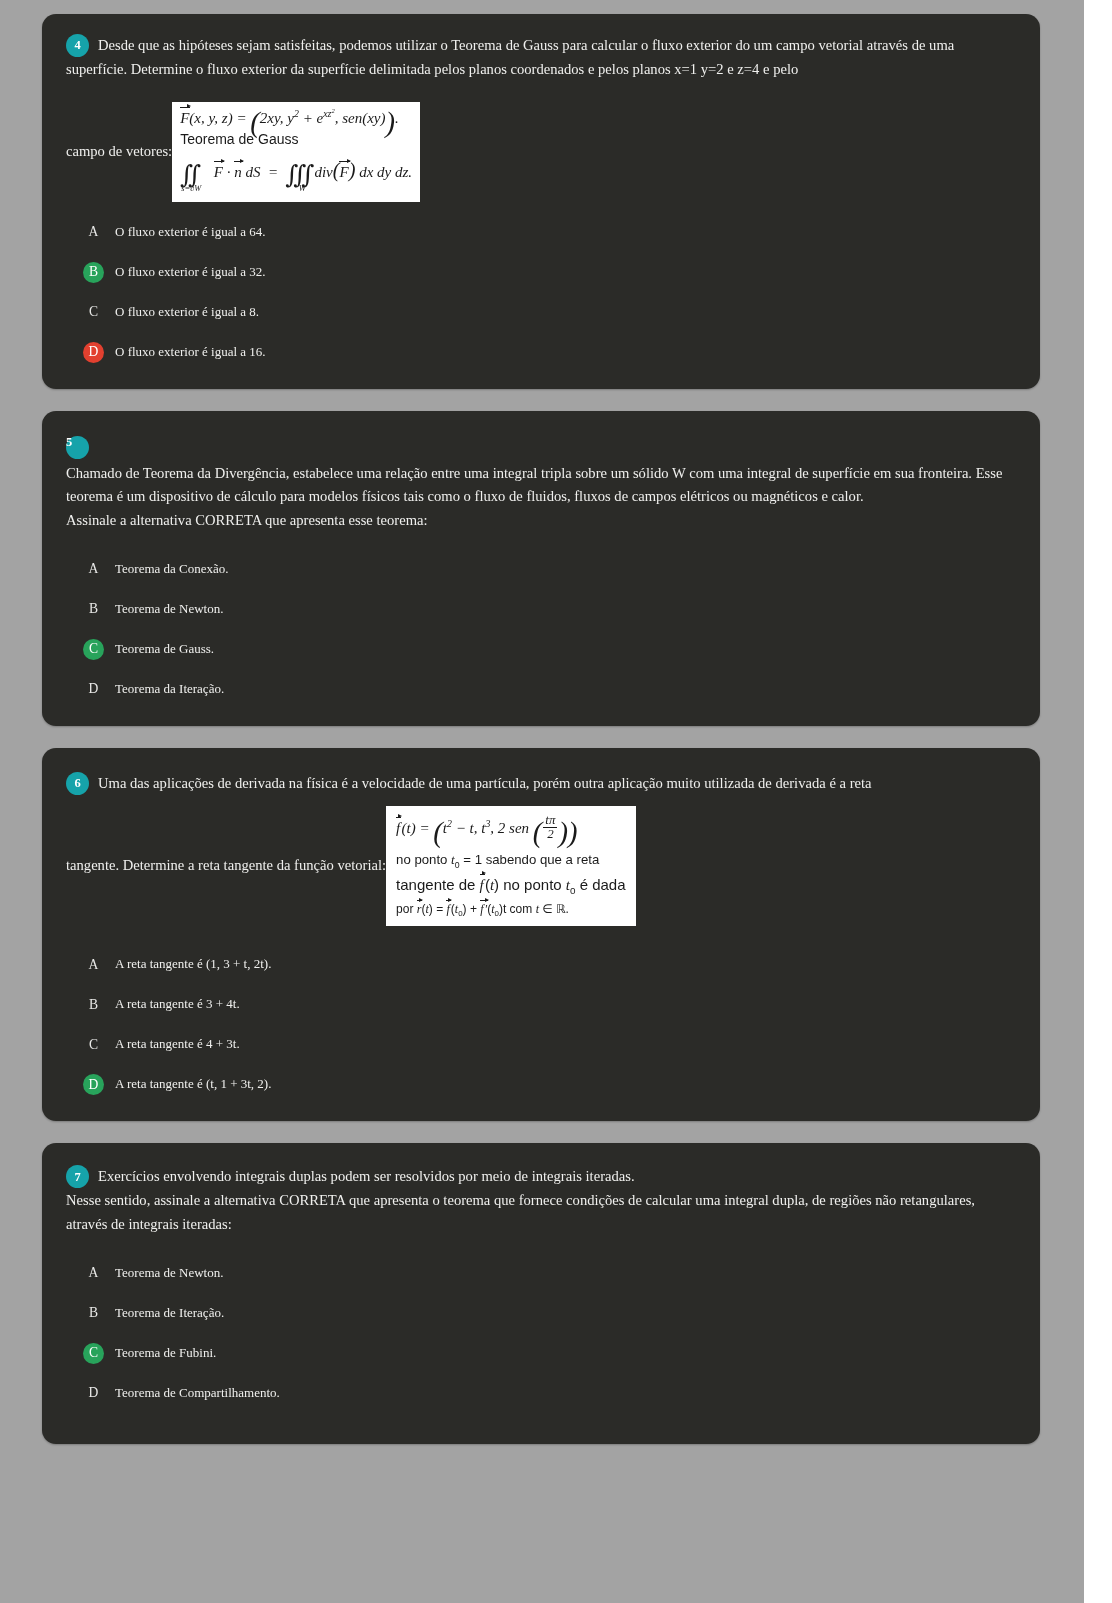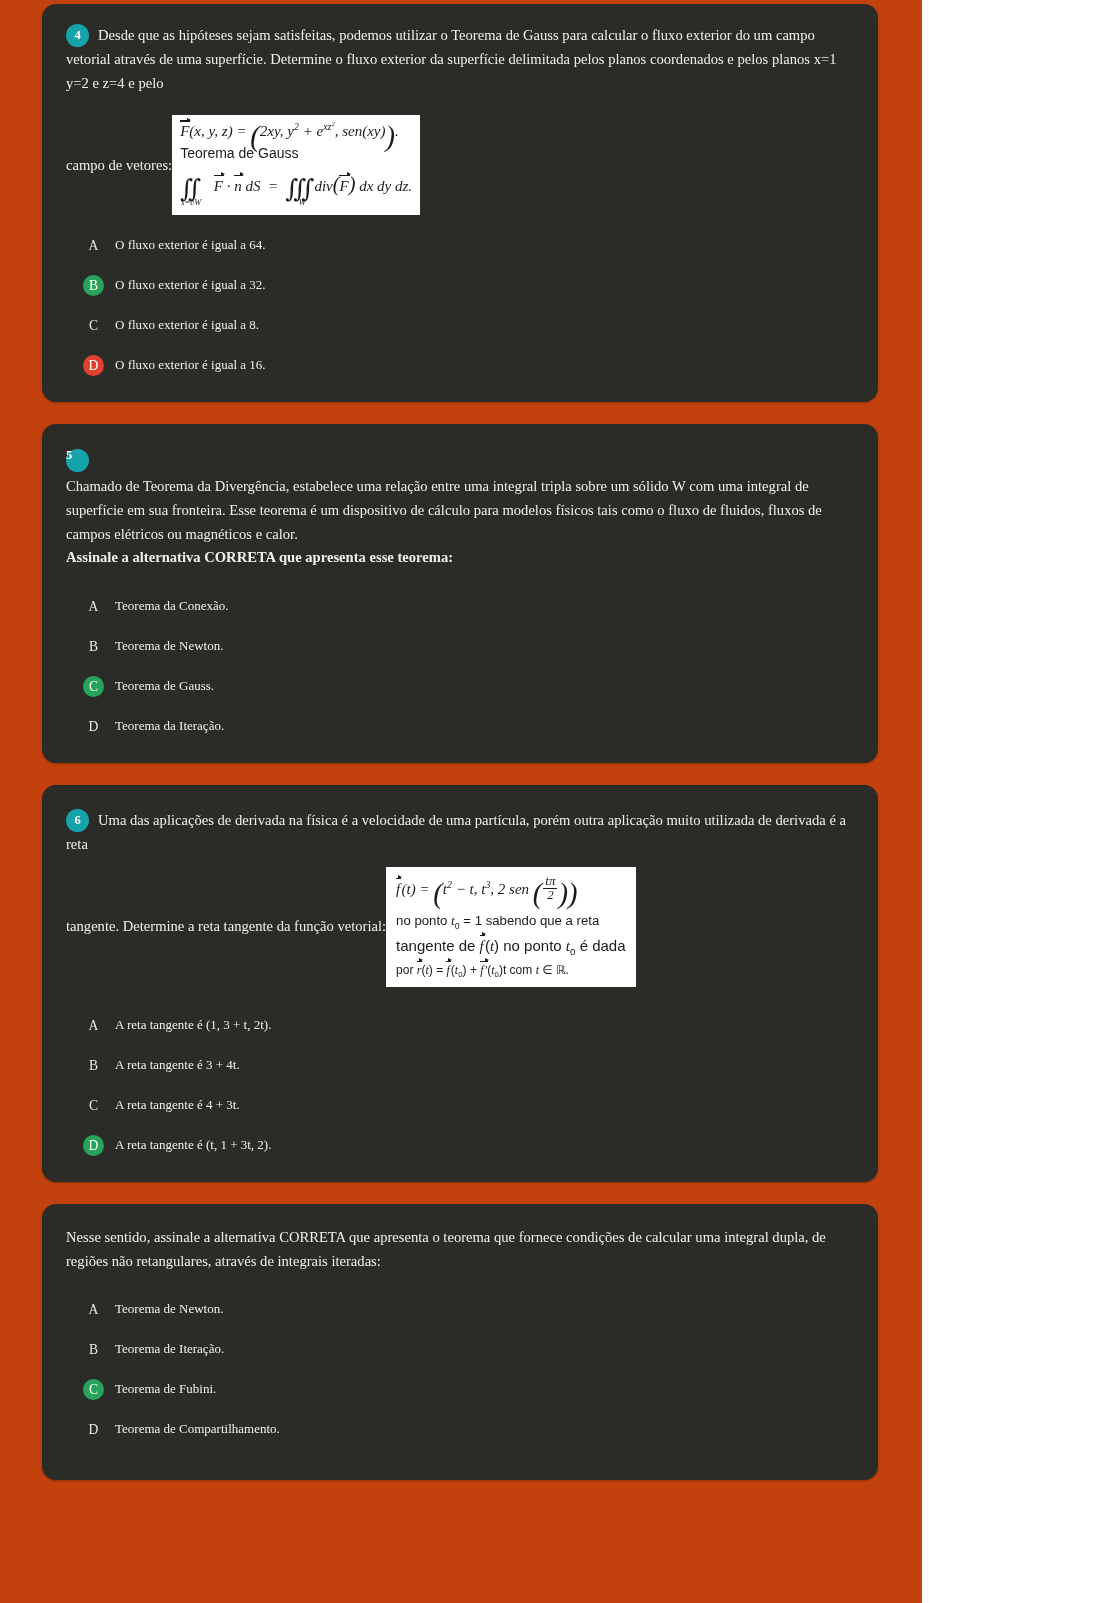--- a/index.html
+++ b/index.html
@@ -7,26 +7,26 @@
     margin: 0;
     padding: 0;
     background: #ffffff;
     width: 1112px;
   }
   body {
     font-family: "Liberation Serif", "DejaVu Serif", serif;
     -webkit-font-smoothing: antialiased;
   }
   .page {
-    width: 922px;
+    width: 1084px;
     min-height: 1603px;
     position: relative;
-    background: #c2410c;
+    background: #a3a3a3;
     box-sizing: border-box;
-    padding: 4px 44px 0 42px;
+    padding: 14px 44px 0 42px;
   }
   .question-card {
     background: #2b2b28;
     border-radius: 14px;
     margin-bottom: 22px;
     padding: 20px 24px 26px 24px;
     box-sizing: border-box;
     color: #f2f2f0;
     position: relative;
     box-shadow: 0 1px 2px rgba(0,0,0,0.25);
@@ -58,21 +58,20 @@
   .q-num-block {
     display: block;
     margin-bottom: 2px;
   }
   .stem-para {
     margin: 0;
     text-align: left;
   }
   .stem-para + .stem-para {
     margin-top: 0;
-    font-weight: bold;
   }
   .inline-wrap {
     display: block;
   }
   
   .formula-box {
     display: inline-block;
     background: #ffffff;
     color: #1a1a1a;
     vertical-align: middle;
@@ -306,20 +305,21 @@
       </div>
       <div class="option-row">
         <span class="opt-letter state-correct">D</span>
         <span class="opt-text">A reta tangente é (t, 1 + 3t, 2).</span>
       </div>
     </div>
   </div>
 
   <div class="question-card" style="padding-top:22px; padding-bottom:40px;">
     <div class="q-body">
+      <p class="stem-para"><span class="q-num">7</span><span>Exercícios envolvendo integrais duplas podem ser resolvidos por meio de integrais iteradas.</span></p>
       <p class="stem-para">Nesse sentido, assinale a alternativa CORRETA que apresenta o teorema que fornece condições de calcular uma integral dupla, de regiões não retangulares, através de integrais iteradas:</p>
     </div>
 
     <div class="options" style="margin-top:26px;">
       <div class="option-row">
         <span class="opt-letter">A</span>
         <span class="opt-text">Teorema de Newton.</span>
       </div>
       <div class="option-row">
         <span class="opt-letter">B</span>

